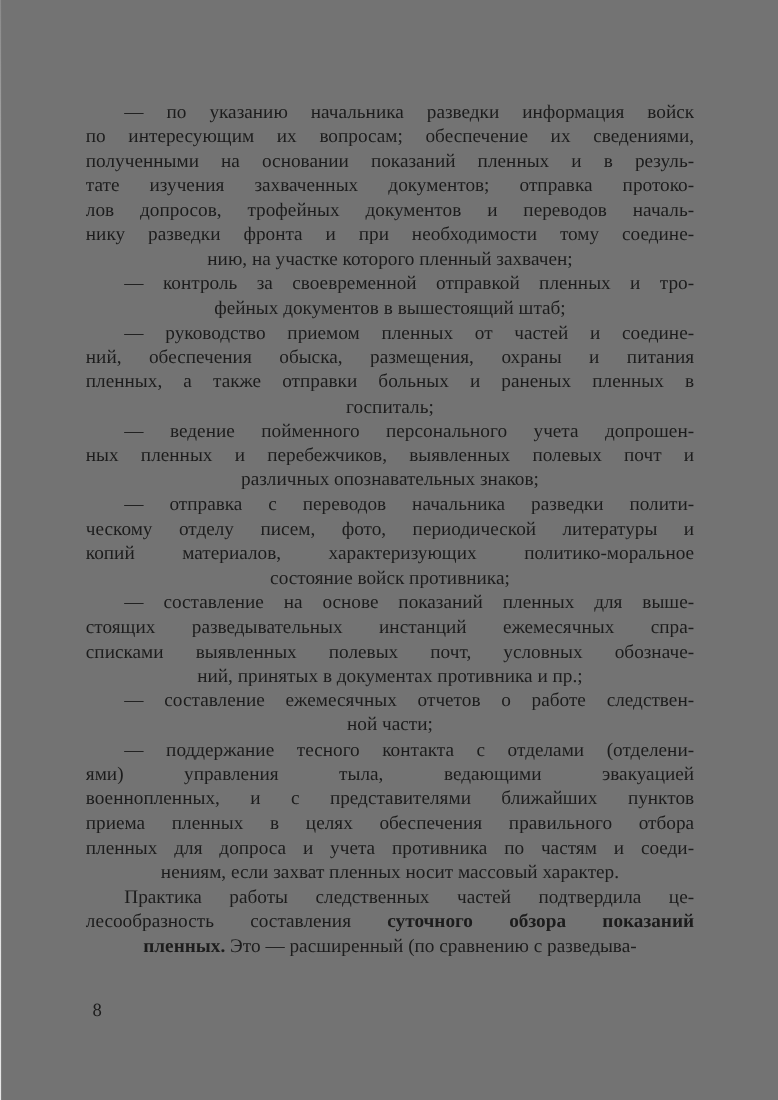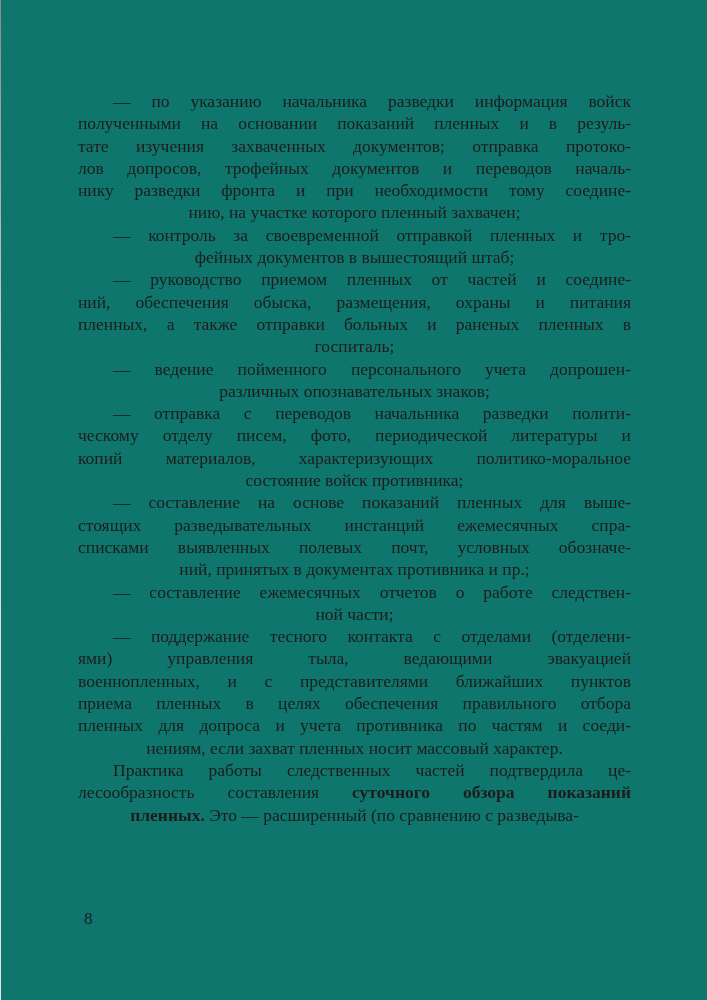--- a/index.html
+++ b/index.html
@@ -4,21 +4,21 @@
 <style>
   html, body {
     margin: 0;
     padding: 0;
     background: #ffffff;
   }
   .page {
     position: relative;
     width: 707px;
     height: 1000px;
-    background: #0f766e;
+    background: #737373;
     overflow: hidden;
     font-family: "Liberation Serif", "DejaVu Serif", serif;
     color: #1c1c1c;
   }
   .page-edge {
     position: absolute;
     left: 0;
     top: 0;
     width: 1px;
     height: 100%;
@@ -70,38 +70,40 @@
   }
 </style>
 </head>
 <body>
 
 <div class="page">
   <div class="page-edge"></div>
   <div class="text-block">
       <div class="paragraph">
         <div class="line first"><span>— по указанию начальника разведки информация войск</span></div>
+        <div class="line"><span>по интересующим их вопросам; обеспечение их сведениями,</span></div>
         <div class="line"><span>полученными на основании показаний пленных и в резуль-</span></div>
         <div class="line"><span>тате изучения захваченных документов; отправка протоко-</span></div>
         <div class="line"><span>лов допросов, трофейных документов и переводов началь-</span></div>
         <div class="line"><span>нику разведки фронта и при необходимости тому соедине-</span></div>
         <div class="line last"><span>нию, на участке которого пленный захвачен;</span></div>
       </div>
       <div class="paragraph">
         <div class="line first"><span>— контроль за своевременной отправкой пленных и тро-</span></div>
         <div class="line last"><span>фейных документов в вышестоящий штаб;</span></div>
       </div>
       <div class="paragraph">
         <div class="line first"><span>— руководство приемом пленных от частей и соедине-</span></div>
         <div class="line"><span>ний, обеспечения обыска, размещения, охраны и питания</span></div>
         <div class="line"><span>пленных, а также отправки больных и раненых пленных в</span></div>
         <div class="line last"><span>госпиталь;</span></div>
       </div>
       <div class="paragraph">
         <div class="line first"><span>— ведение пойменного персонального учета допрошен-</span></div>
+        <div class="line"><span>ных пленных и перебежчиков, выявленных полевых почт и</span></div>
         <div class="line last"><span>различных опознавательных знаков;</span></div>
       </div>
       <div class="paragraph">
         <div class="line first"><span>— отправка с переводов начальника разведки полити-</span></div>
         <div class="line"><span>ческому отделу писем, фото, периодической литературы и</span></div>
         <div class="line"><span>копий материалов, характеризующих политико-моральное</span></div>
         <div class="line last"><span>состояние войск противника;</span></div>
       </div>
       <div class="paragraph">
         <div class="line first"><span>— составление на основе показаний пленных для выше-</span></div>

